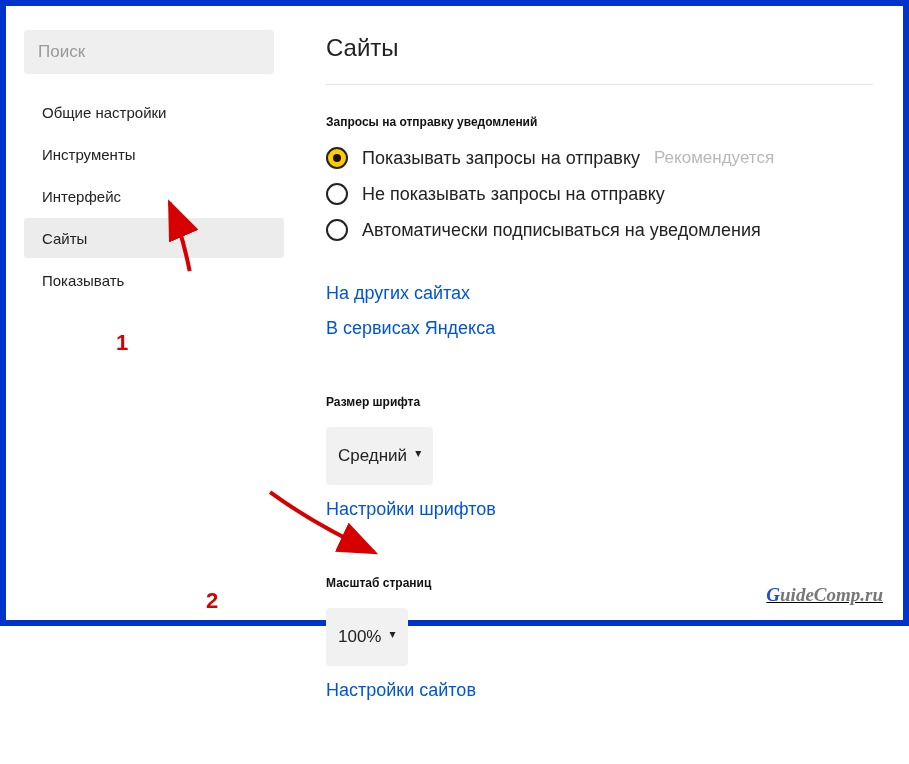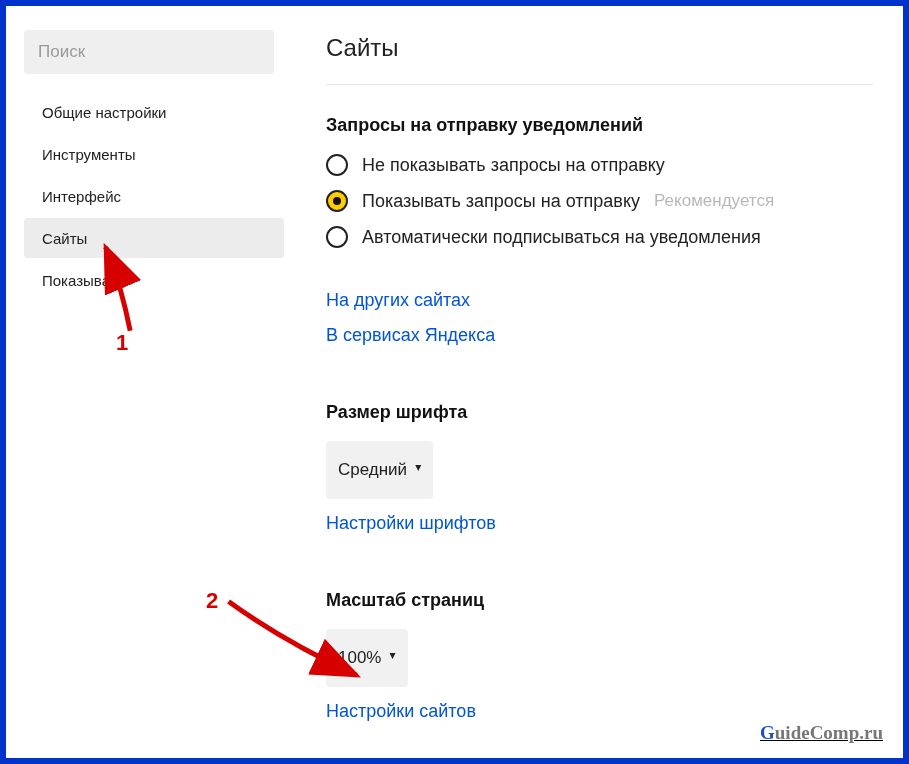--- a/index.html
+++ b/index.html
@@ -5,21 +5,21 @@
   * { box-sizing: border-box; margin: 0; padding: 0; }
   body {
     font-family: Arial, Helvetica, sans-serif;
     background: #fff;
     width: 909px;
     height: 764px;
     overflow: hidden;
   }
   .frame {
     width: 909px;
-    height: 764px;
+    height: 626px;
     border: 6px solid #0033cc;
     display: flex;
     background: #fff;
     position: relative;
   }
   .sidebar {
     width: 290px;
     padding: 24px 12px 24px 18px;
     flex-shrink: 0;
   }
@@ -56,21 +56,21 @@
   }
   .page-title {
     font-size: 24px;
     color: #222;
     font-weight: 400;
     padding-bottom: 22px;
     border-bottom: 1px solid #e4e4e4;
     margin-bottom: 30px;
   }
   .section-title {
-    font-size: 18px;
+    font-size: 12px;
     font-weight: 700;
     color: #111;
     margin-bottom: 18px;
   }
   .radio-row {
     display: flex;
     align-items: center;
     margin-bottom: 14px;
   }
   .radio-outer {
@@ -124,20 +124,21 @@
     margin-left: 8px;
     font-size: 12px;
   }
   .section-block { margin-bottom: 42px; }
   .watermark {
     position: absolute;
     bottom: 14px;
     right: 20px;
     font-size: 19px;
     font-weight: 700;
+    font-style: italic;
     text-decoration: underline;
     font-family: Georgia, 'Times New Roman', serif;
   }
   .watermark .g { color: #1a4fce; }
   .watermark .rest { color: #777; }
 
   
   .arrow-svg {
     position: absolute;
     top: 0; left: 0;
@@ -178,30 +179,30 @@
     </div>
   </div>
 
   <div class="main">
     <div class="page-title">Сайты</div>
 
     <div class="section-block">
       <div class="section-title">Запросы на отправку уведомлений</div>
 
       <div class="radio-row">
-        <span class="radio-outer"></span>
-        <span class="radio-label">Не показывать запросы на отправку</span>
-      </div>
-
-      <div class="radio-row">
         <span class="radio-outer selected">
             <span class="radio-inner"></span>
           </span>
         <span class="radio-label">Показывать запросы на отправку</span>
         <span class="recommended">Рекомендуется</span>
+      </div>
+
+      <div class="radio-row">
+        <span class="radio-outer"></span>
+        <span class="radio-label">Не показывать запросы на отправку</span>
       </div>
 
       <div class="radio-row">
         <span class="radio-outer"></span>
         <span class="radio-label">Автоматически подписываться на уведомления</span>
       </div>
     </div>
 
     <div class="section-block">
       <div><span class="link">На других сайтах</span></div>

